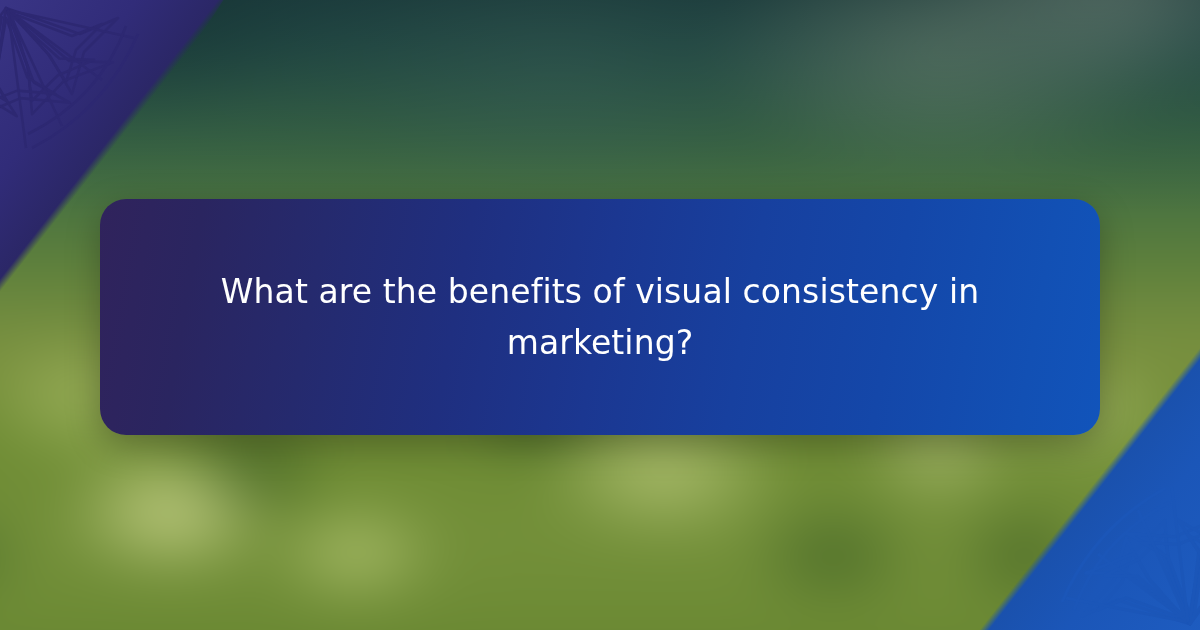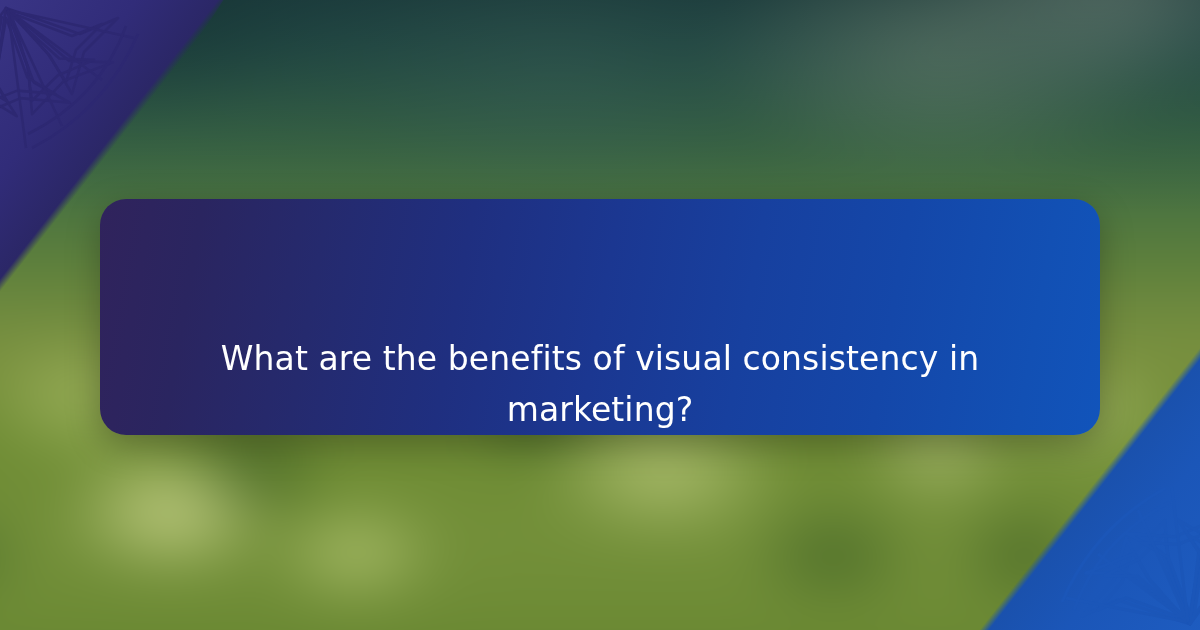--- a/index.html
+++ b/index.html
@@ -96,21 +96,21 @@
         #252a6e 22%,
         #1f2f80 36%,
         #1b3791 50%,
         #17409f 64%,
         #1447a9 78%,
         #1250b4 92%,
         #1154bb 100%);
     border-radius: 26px;
     box-shadow: 0 10px 34px rgba(0,0,0,.28);
     display: flex;
-    align-items: flex-end;
+    align-items: center;
     justify-content: center;
     overflow: hidden;
   }
   .card::before,
   .card::after {
     content: "";
     position: absolute;
     pointer-events: none;
   }
   .card-text {

